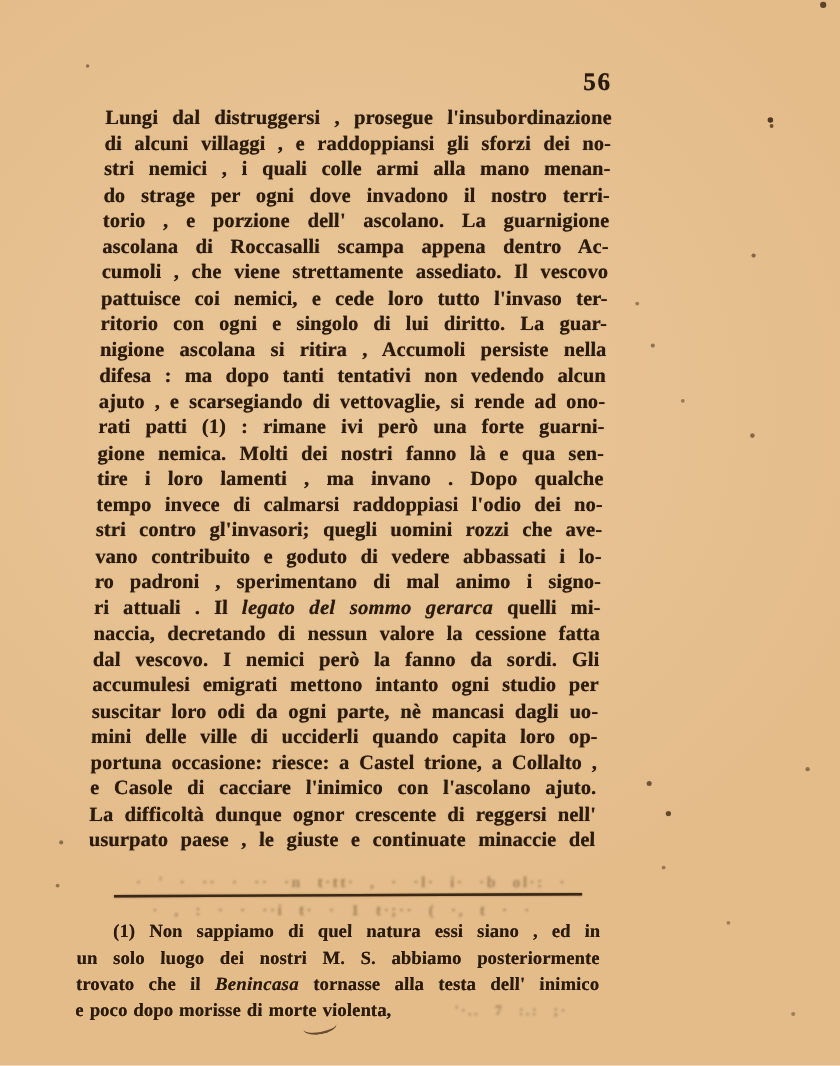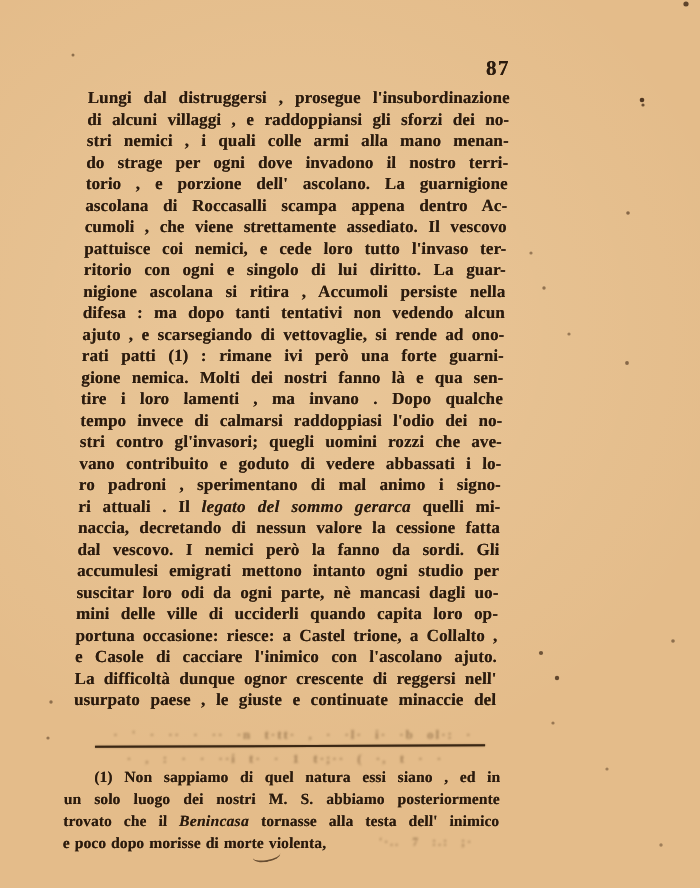--- a/index.html
+++ b/index.html
@@ -85,21 +85,21 @@
       47px 737px 0 0.6px rgba(70,45,25,0.5),
       660px 844px 0 0.7px rgba(75,50,28,0.45),
       606px 768px 0 0.6px rgba(75,50,28,0.45);
   }
 </style>
 </head>
 <body>
 
 <div class="page">
 
-  <div class="pagenum">87</div>
+  <div class="pagenum">56</div>
 
   <div class="sheet-skew">
 
     <div id="main-text" class="main">
         <div class="tline"><span>Lungi dal distruggersi , prosegue l'insubordinazione</span></div>
         <div class="tline"><span>di alcuni villaggi , e raddoppiansi gli sforzi dei no-</span></div>
         <div class="tline"><span>stri nemici , i quali colle armi alla mano menan-</span></div>
         <div class="tline"><span>do strage per ogni dove invadono il nostro terri-</span></div>
         <div class="tline"><span>torio , e porzione dell' ascolano. La guarnigione</span></div>
         <div class="tline"><span>ascolana di Roccasalli scampa appena dentro Ac-</span></div>

